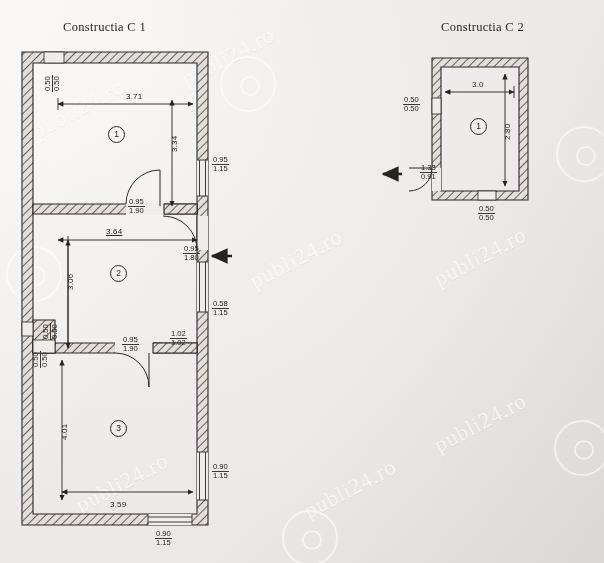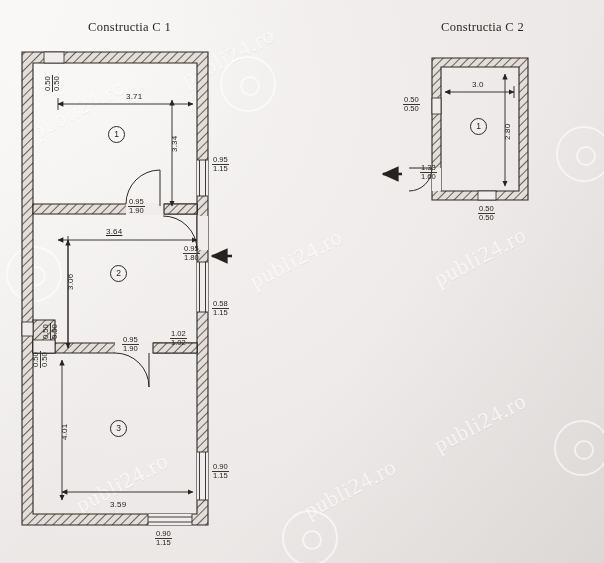--- a/index.html
+++ b/index.html
@@ -211,21 +211,21 @@
   <g stroke="#26231f" stroke-width=".9" fill="none">
     <line x1="445" y1="92" x2="514" y2="92" marker-start="url(#arS)" marker-end="url(#ar)"></line>
     <line x1="514" y1="86" x2="514" y2="98"></line>
     <line x1="505" y1="74" x2="505" y2="186" marker-start="url(#arS)" marker-end="url(#ar)"></line>
   </g>
   <g>
     <line x1="383" y1="174" x2="402" y2="174" stroke="#26231f" stroke-width="2.6" marker-start="url(#arS)"></line>
   </g>
 </svg>
 
-<div class="ttl" style="left:63px;top:20px;margin-left:25px;">Constructia C 1</div>
+<div class="ttl" style="left:63px;top:20px;">Constructia C 1</div>
 <div class="ttl" style="left:441px;top:20px;">Constructia C 2</div>
 
 <div class="rnum" style="left:108px;top:126px;">1</div>
 <div class="rnum" style="left:110px;top:265px;">2</div>
 <div class="rnum" style="left:110px;top:420px;">3</div>
 
 <div class="rnum" style="left:470px;top:118px;">1</div>
 
 <div class="dim" style="left:106px;top:92px;padding-left:20px;">3.71</div>
 <div class="dim dimv" style="left:170px;top:152px;transform:rotate(-90deg);">3.34</div>
@@ -292,21 +292,21 @@
   <span class="bot">1.15</span>
 </div>
 
 <div class="frac" style="left:403px;top:96px;">
   <span class="top">0.50</span>
   <span class="bot">0.50</span>
 </div>
 
 <div class="frac" style="left:420px;top:164px;">
   <span class="top">1.33</span>
-  <span class="bot">1.60</span>
+  <span class="bot">0.91</span>
 </div>
 
 <div class="frac" style="left:478px;top:205px;">
   <span class="top">0.50</span>
   <span class="bot">0.50</span>
 </div>
 
 </div>
 
 </body></html>

